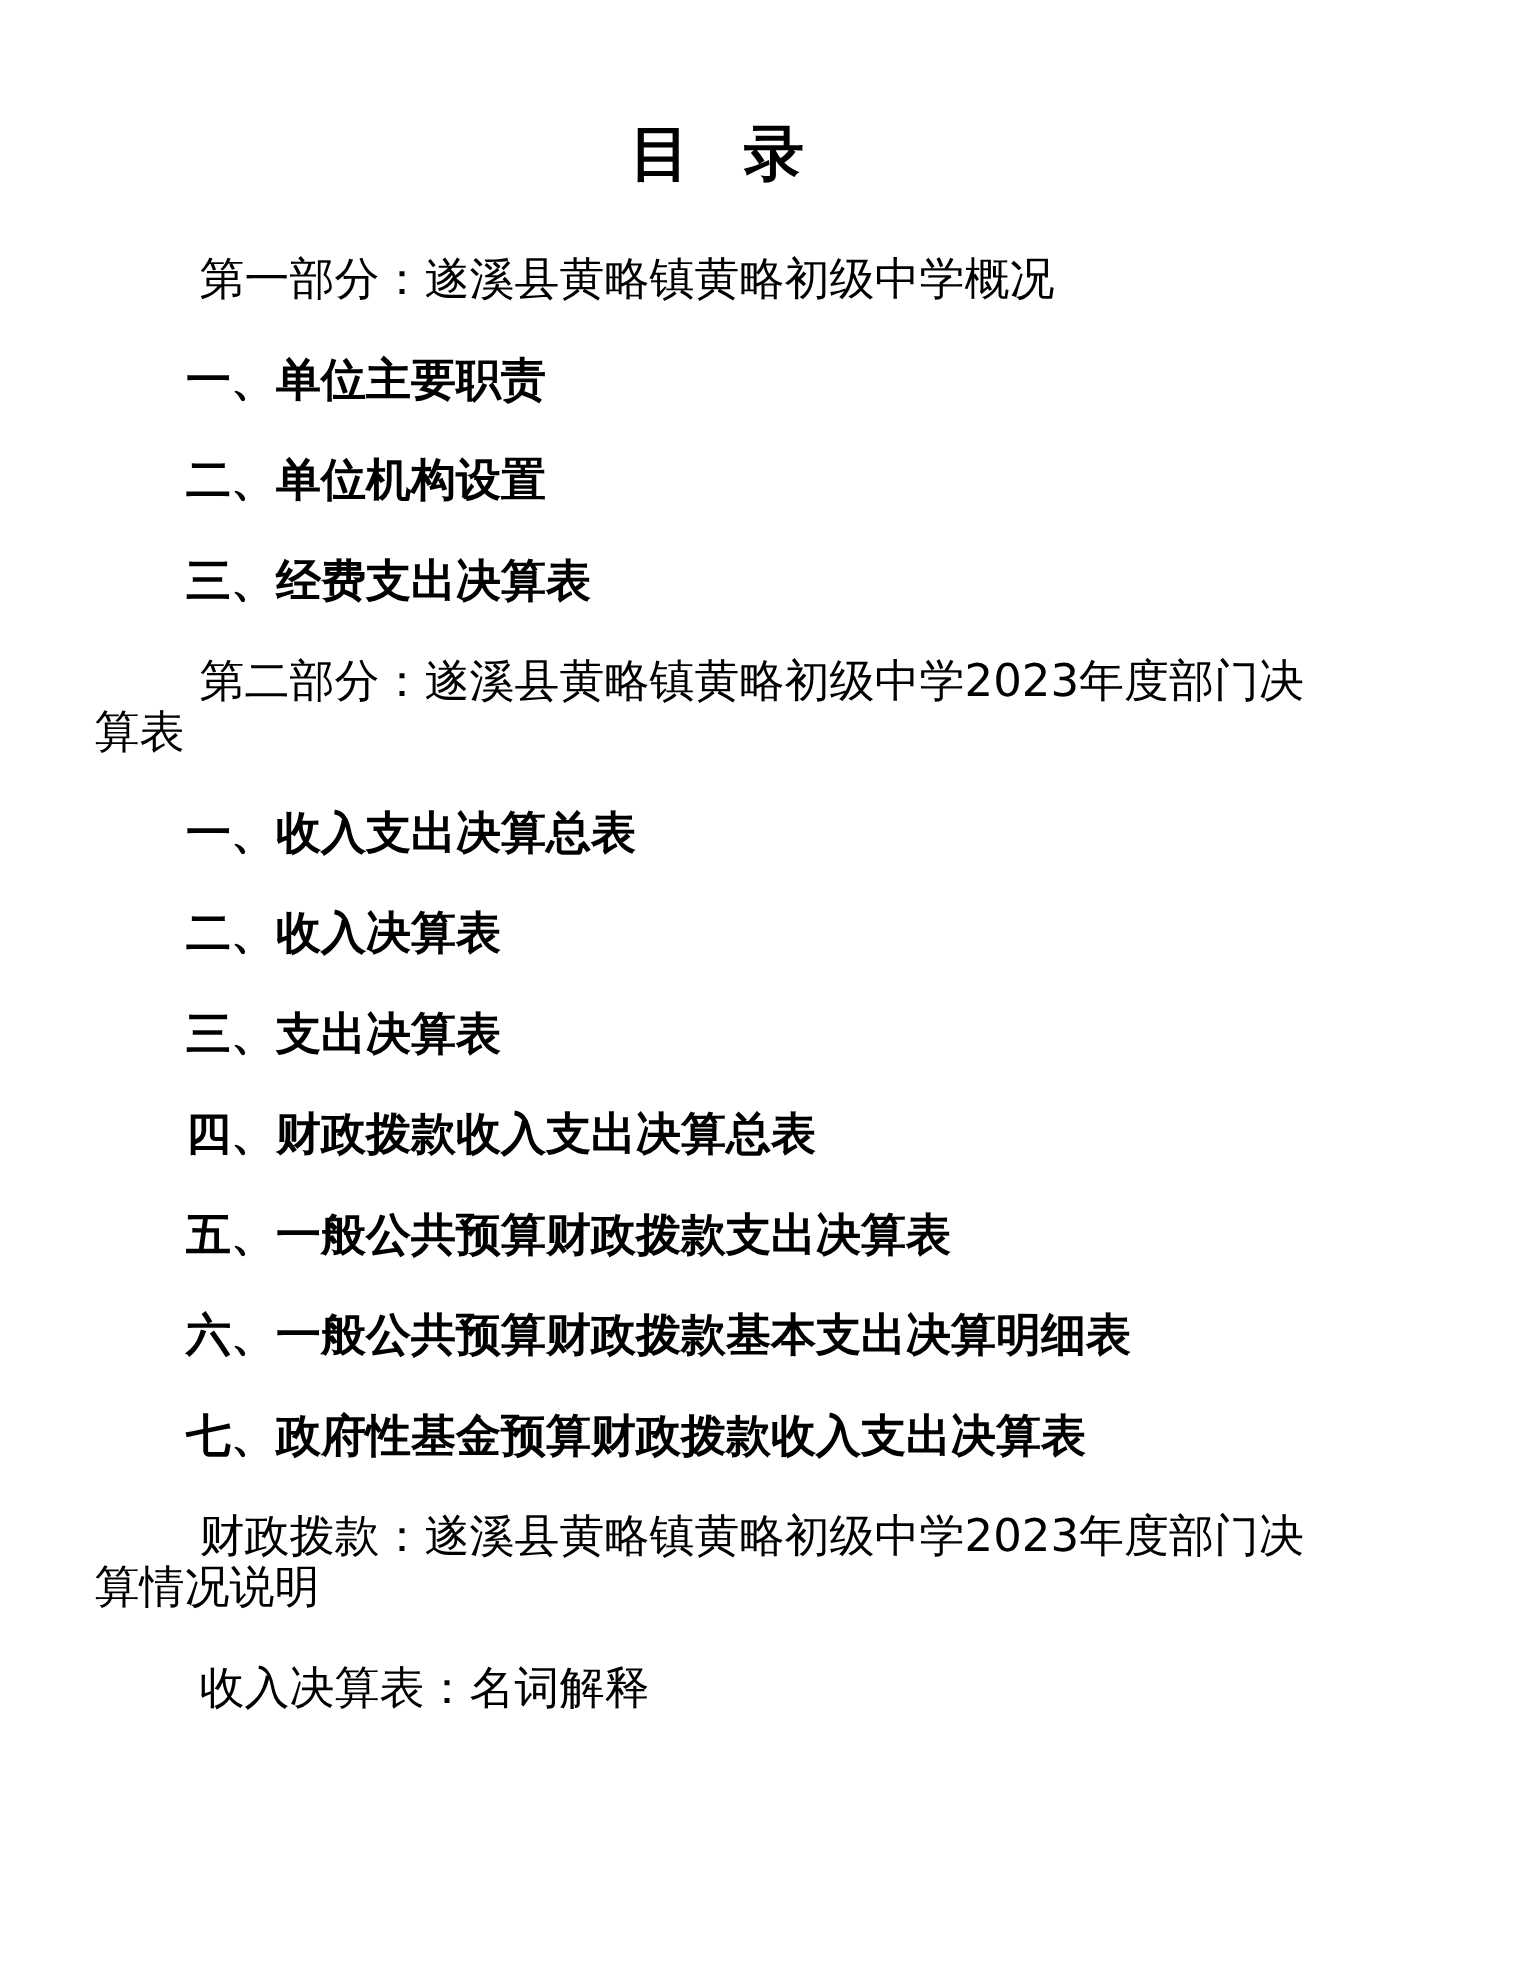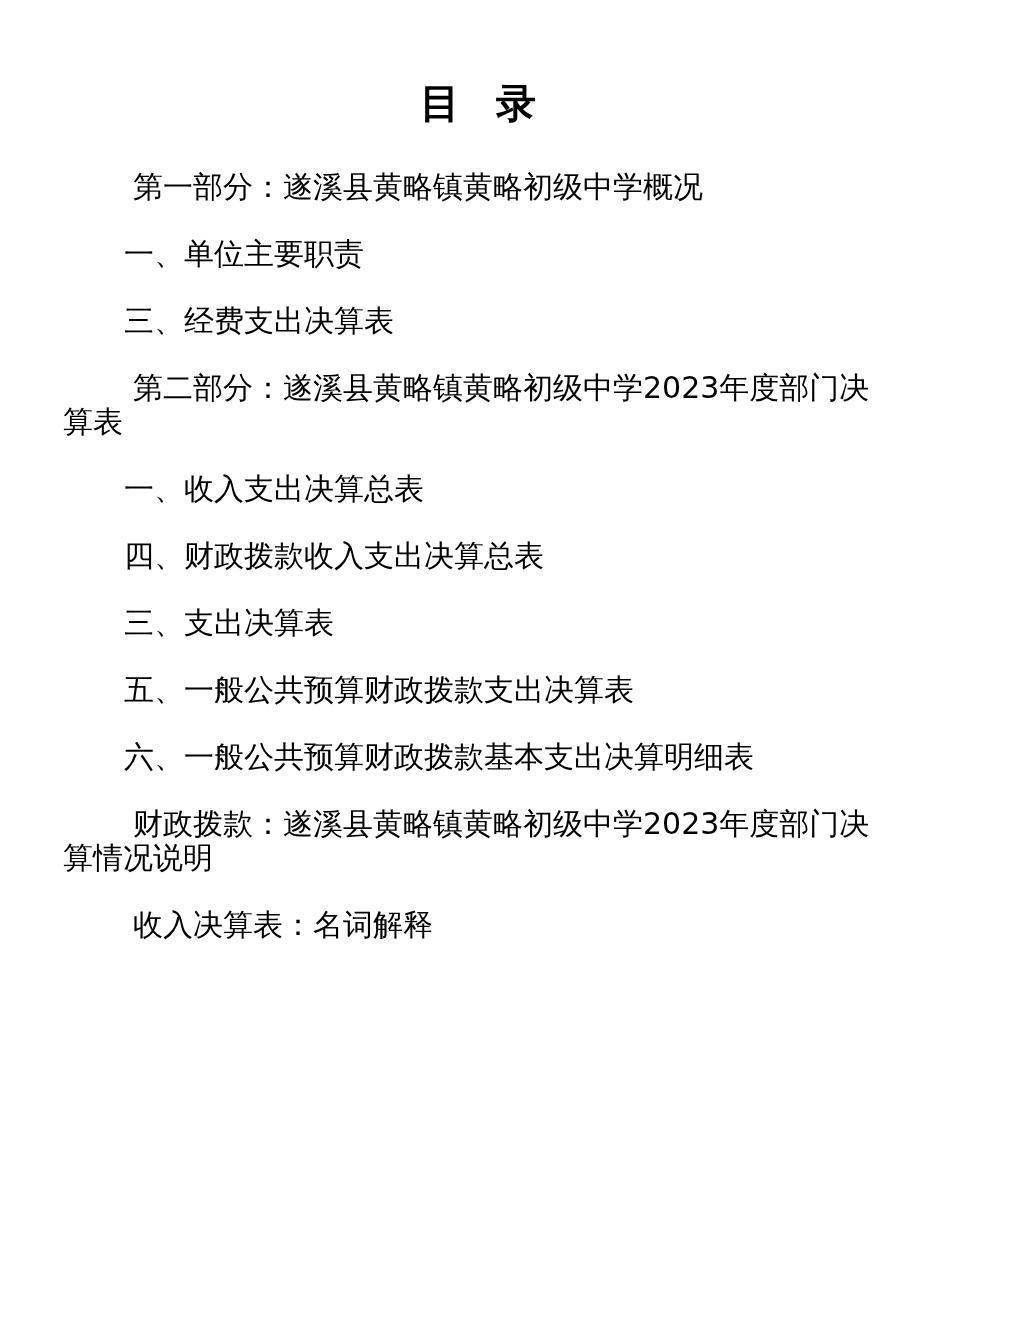--- a/index.html
+++ b/index.html
@@ -33,44 +33,47 @@
     line-height: 34px;
     margin: 0 0 33px 0;
     word-break: break-word;
   }
   .toc .heading {
     font-weight: normal;
     text-indent: 70px;
     padding-right: 20px; 
   }
   .toc .item {
-    font-weight: normal;
+    font-weight: bold;
     text-indent: 61px;
   }
 </style>
 </head>
 <body>
 
 <div class="page">
 
   <h1 class="doc-title">目 录</h1>
 
   <div class="toc">
 
     <p class="heading">第一部分：遂溪县黄略镇黄略初级中学概况</p>
 
     <p class="item">一、单位主要职责</p>
+    <p class="item">二、单位机构设置</p>
     <p class="item">三、经费支出决算表</p>
 
     <p class="heading">第二部分：遂溪县黄略镇黄略初级中学2023年度部门决算表</p>
 
     <p class="item">一、收入支出决算总表</p>
+    <p class="item">二、收入决算表</p>
+    <p class="item">三、支出决算表</p>
     <p class="item">四、财政拨款收入支出决算总表</p>
-    <p class="item">三、支出决算表</p>
     <p class="item">五、一般公共预算财政拨款支出决算表</p>
     <p class="item">六、一般公共预算财政拨款基本支出决算明细表</p>
+    <p class="item">七、政府性基金预算财政拨款收入支出决算表</p>
 
     <p class="heading">财政拨款：遂溪县黄略镇黄略初级中学2023年度部门决算情况说明</p>
 
     <p class="heading">收入决算表：名词解释</p>
 
   </div>
 </div>
 
 </body></html>

